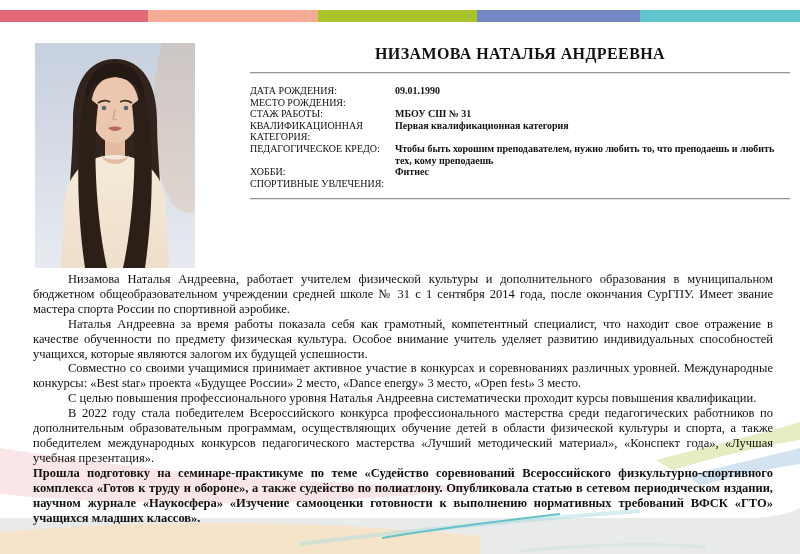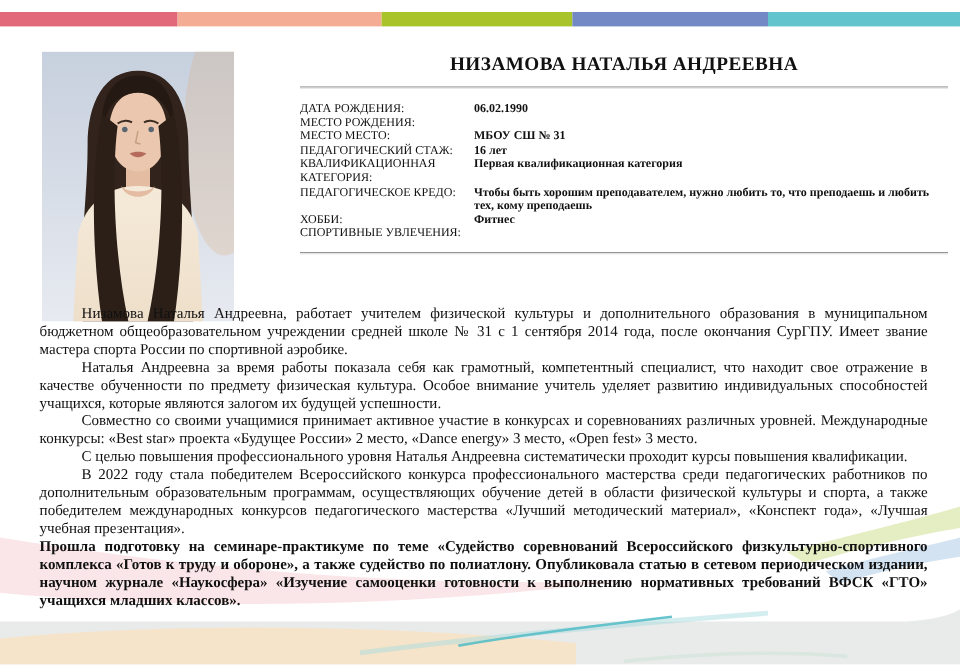--- a/index.html
+++ b/index.html
@@ -23,21 +23,21 @@
   .rule.bottom { margin-top:9px; }
 
   .details { margin-top:11px; font-size:10px; line-height:11.6px; }
   .detail-row { display:flex; }
   .detail-row:nth-child(9) { margin-top:11px; } 
   .detail-label { width:145px; flex:none; }
   .detail-value { width:395px; font-weight:bold; }
 
   
   .bio {
-    position:absolute; left:33px; top:254px; width:740px; z-index:2;
+    position:absolute; left:33px; top:272px; width:740px; z-index:2;
     font-size:12.5px; line-height:14.9px; text-align:justify;
   }
   .bio p { margin:0; text-indent:35px; }
   .bio p.no-indent { text-indent:0;font-weight:bold; }
 
   
   .decor { position:absolute; left:0; bottom:0; width:800px; height:140px; z-index:0; }
   .decor svg { display:block; width:100%; height:100%; }
 </style>
 </head>
@@ -93,32 +93,28 @@
   </div>
 
   <div class="right-col">
     <h1 class="title">НИЗАМОВА НАТАЛЬЯ АНДРЕЕВНА</h1>
     <div class="rule"></div>
 
     <div class="details">
 
     <div class="detail-row">
         <span class="detail-label">ДАТА РОЖДЕНИЯ:</span>
-        <span class="detail-value">06.02.1990</span>
+        <span class="detail-value">09.01.1990</span>
       </div>
         <div class="detail-row">
         <span class="detail-label">МЕСТО РОЖДЕНИЯ:</span>
       </div>
         <div class="detail-row">
-        <span class="detail-label">МЕСТО МЕСТО:</span>
+        <span class="detail-label">СТАЖ РАБОТЫ:</span>
         <span class="detail-value">МБОУ СШ № 31</span>
-      </div>
-        <div class="detail-row">
-        <span class="detail-label">ПЕДАГОГИЧЕСКИЙ СТАЖ:</span>
-        <span class="detail-value">16 лет</span>
       </div>
         <div class="detail-row">
         <span class="detail-label">КВАЛИФИКАЦИОННАЯ КАТЕГОРИЯ:</span>
         <span class="detail-value">Первая квалификационная категория</span>
       </div>
         <div class="detail-row">
         <span class="detail-label">ПЕДАГОГИЧЕСКОЕ КРЕДО:</span>
         <span class="detail-value">Чтобы быть хорошим преподавателем, нужно любить то, что преподаешь и любить тех, кому преподаешь</span>
       </div>
         <div class="detail-row">

